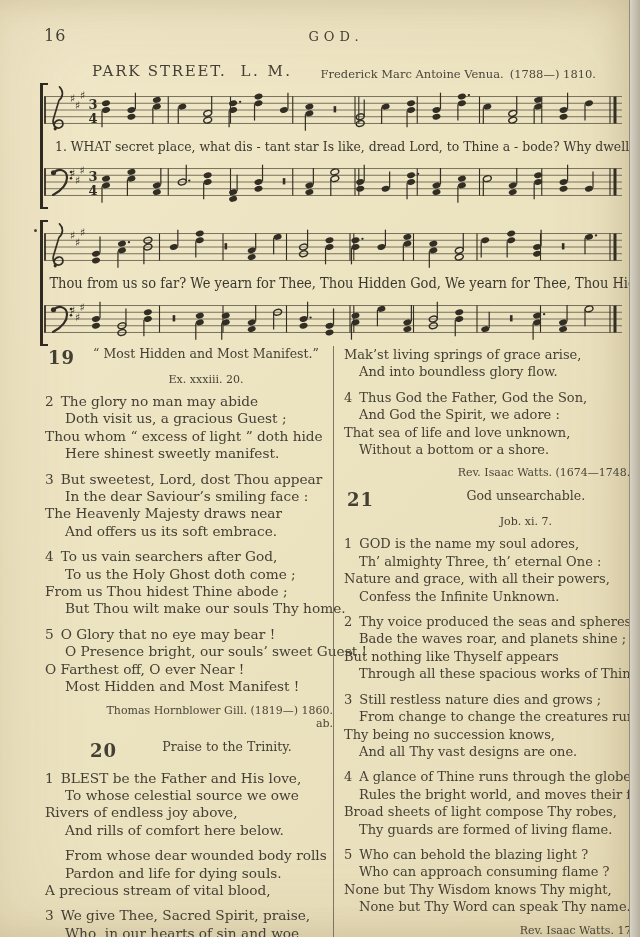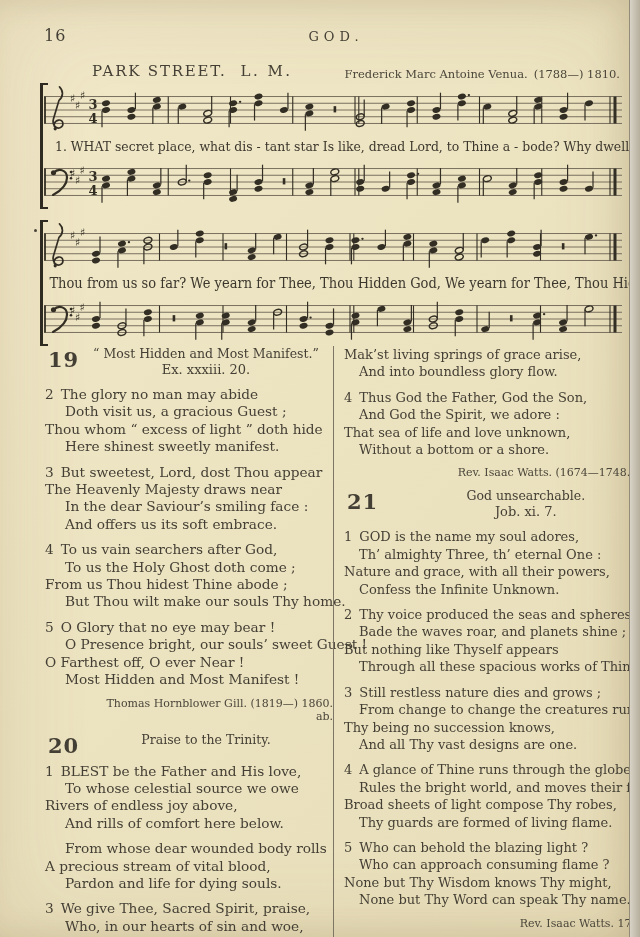--- a/index.html
+++ b/index.html
@@ -9,21 +9,21 @@
     box-shadow:inset 0 0 90px rgba(140,115,60,.16), inset -18px 0 30px rgba(115,98,60,.18);
     font-family:"DejaVu Serif", serif;color:#443f34;
   }
   .edge-right{position:absolute;top:0;right:0;width:10px;height:100%;
     background:linear-gradient(to right,#d8d3c6,#b6af9e);border-left:1px solid #948c7a;}
   .page-number{position:absolute;top:26px;left:44px;font-size:16px;letter-spacing:1px;}
   .running-head{position:absolute;top:29px;left:16px;width:100%;text-align:center;
     font-size:13px;letter-spacing:5px;}
   .tune-line{position:absolute;top:62px;left:92px;font-size:15px;letter-spacing:1.8px;}
   .tune-meter{margin-left:14px;letter-spacing:2.5px;}
-  .composer-line{position:absolute;top:67px;right:20px;font-size:11.5px;color:#4b463a;}
+  .composer-line{position:absolute;top:67px;right:44px;font-size:11.5px;color:#4b463a;}
   .composer-dates{margin-left:6px;}
 
   .music{position:absolute;left:40px;top:84px;width:581px;}
   .system{position:relative;border-left:3px solid #2f2a21;padding-left:1px;margin-bottom:13px;}
   .system::before,.system::after{content:"";position:absolute;left:-3px;width:8px;height:2px;background:#2f2a21;}
   .system::before{top:-1px;}  .system::after{bottom:-1px;}
   .stave{display:block;height:52px;}
   .lyric{white-space:nowrap;color:#3c372d;transform-origin:left center;}
   .lyric-1{font-size:13.5px;padding:2px 0 2px 12px;transform:scaleX(.92);}
   .lyric-2{font-size:14.5px;padding:2px 0 2px 6px;transform:scaleX(.90);}
@@ -35,25 +35,25 @@
   .col-right .vline{font-size:13px;}
   .vline{font-size:13.7px;line-height:17.4px;white-space:nowrap;}
   .vline.indent{padding-left:20px;}
   .col-right .vline.indent{padding-left:15px;}
   .vnum{margin-right:7px;}
   .verse{margin-bottom:8px;}
   .attrib{font-size:11px;margin:1px 0 9px;color:#4b463a;}
   .attrib.align-right{text-align:right;padding-right:4px;}
   .attrib.align-center{text-align:right;padding-left:50px;}
   .hymn-heading{position:relative;margin-bottom:7px;min-height:33px;}
-  .hymn-heading.one-line{min-height:24px;}
-  .hymn-number{position:absolute;left:3px;top:1px;font-size:21px;font-weight:bold;letter-spacing:1px;}
+  .hymn-heading.one-line{min-height:24px;margin-left:42px;}
+  .hymn-number{position:absolute;left:3px;top:1px;font-size:18px;font-weight:bold;letter-spacing:1px;}
   .hh-text{text-align:center;padding-left:34px;}
   .hymn-title{font-size:12.5px;}
-  .hymn-scripture{font-size:13px;margin-top:1px;}
+  .hymn-scripture{font-size:11px;margin-top:12px;}
 </style>
 </head>
 <body>
 
 <div class="page">
   <div class="page-number">16</div>
   <div class="running-head">GOD.</div>
 
   <div class="tune-line">
     <span>PARK STREET.</span><span class="tune-meter">L. M.</span>
@@ -401,22 +401,22 @@
           </div>
         </div>
         <div class="verse">
           <div class="vline"><span class="vnum">2</span><span class="vtext">The glory no man may abide</span></div>
           <div class="vline indent"><span class="vtext">Doth visit us, a gracious Guest ;</span></div>
           <div class="vline"><span class="vtext">Thou whom “ excess of light ” doth hide</span></div>
           <div class="vline indent"><span class="vtext">Here shinest sweetly manifest.</span></div>
         </div>
         <div class="verse">
           <div class="vline"><span class="vnum">3</span><span class="vtext">But sweetest, Lord, dost Thou appear</span></div>
+          <div class="vline indent"><span class="vtext">In the dear Saviour’s smiling face :</span></div>
           <div class="vline"><span class="vtext">The Heavenly Majesty draws near</span></div>
-          <div class="vline indent"><span class="vtext">In the dear Saviour’s smiling face :</span></div>
           <div class="vline indent"><span class="vtext">And offers us its soft embrace.</span></div>
         </div>
         <div class="verse">
           <div class="vline"><span class="vnum">4</span><span class="vtext">To us vain searchers after God,</span></div>
           <div class="vline indent"><span class="vtext">To us the Holy Ghost doth come ;</span></div>
           <div class="vline"><span class="vtext">From us Thou hidest Thine abode ;</span></div>
           <div class="vline indent"><span class="vtext">But Thou wilt make our souls Thy home.</span></div>
         </div>
         <div class="verse">
           <div class="vline"><span class="vnum">5</span><span class="vtext">O Glory that no eye may bear !</span></div>
@@ -432,22 +432,22 @@
           </div>
         </div>
         <div class="verse">
           <div class="vline"><span class="vnum">1</span><span class="vtext">BLEST be the Father and His love,</span></div>
           <div class="vline indent"><span class="vtext">To whose celestial source we owe</span></div>
           <div class="vline"><span class="vtext">Rivers of endless joy above,</span></div>
           <div class="vline indent"><span class="vtext">And rills of comfort here below.</span></div>
         </div>
         <div class="verse">
           <div class="vline indent"><span class="vtext">From whose dear wounded body rolls</span></div>
+          <div class="vline indent"><span class="vtext">Pardon and life for dying souls.</span></div>
           <div class="vline"><span class="vtext">A precious stream of vital blood,</span></div>
-          <div class="vline indent"><span class="vtext">Pardon and life for dying souls.</span></div>
         </div>
         <div class="verse">
           <div class="vline"><span class="vnum">3</span><span class="vtext">We give Thee, Sacred Spirit, praise,</span></div>
           <div class="vline indent"><span class="vtext">Who, in our hearts of sin and woe,</span></div>
         </div>
       </div>
     <div class="col-right">
         <div class="verse">
           <div class="vline"><span class="vtext">Mak’st living springs of grace arise,</span></div>
           <div class="vline indent"><span class="vtext">And into boundless glory flow.</span></div>

